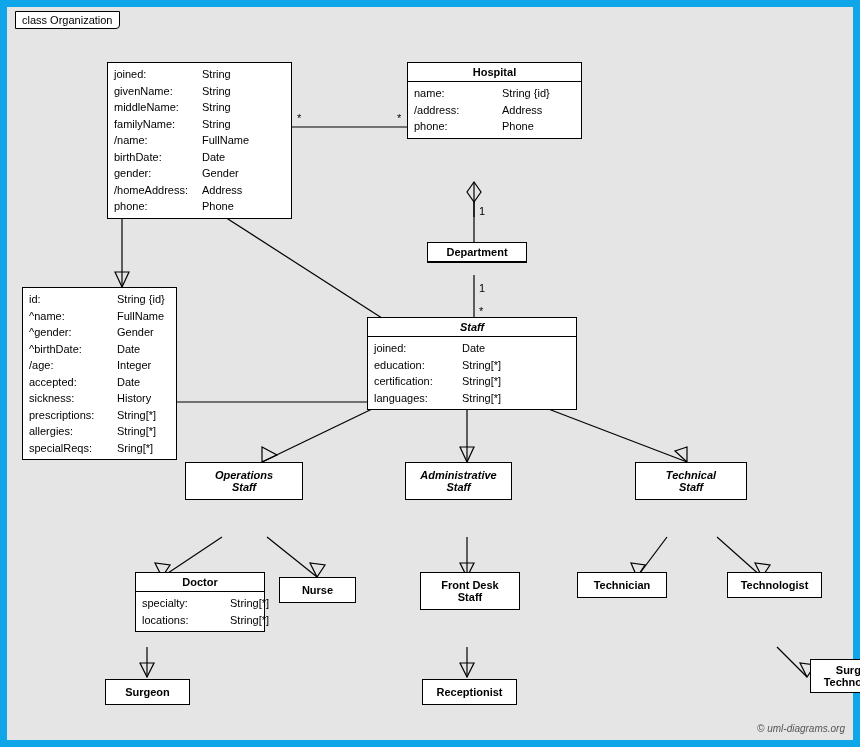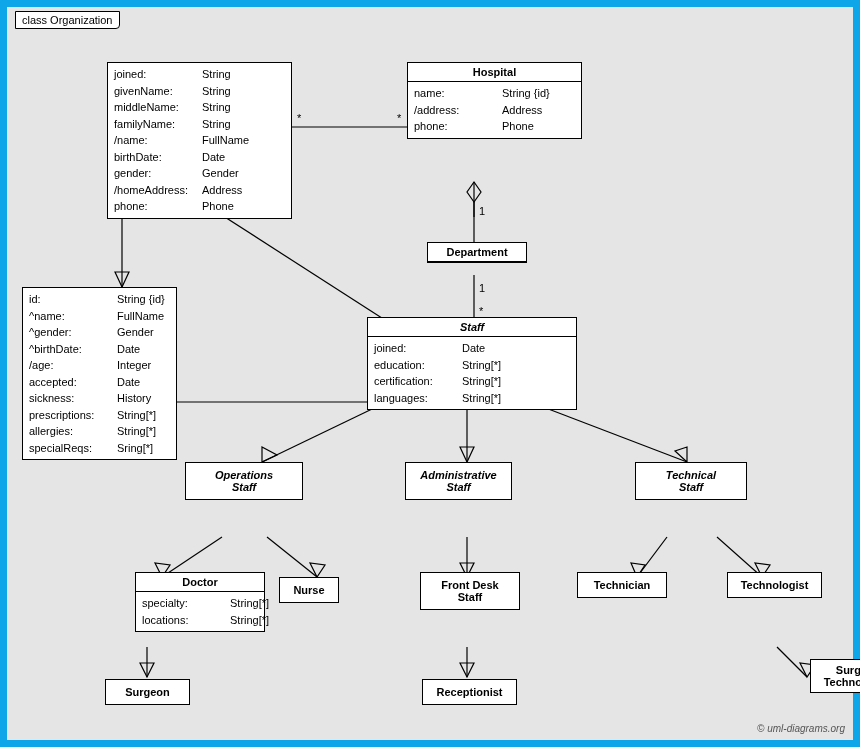--- a/index.html
+++ b/index.html
@@ -296,21 +296,21 @@
           <span class="attr-name">specialty:</span>
           <span class="attr-type">String[*]</span>
         </div>
       <div class="attr-row">
           <span class="attr-name">locations:</span>
           <span class="attr-type">String[*]</span>
         </div>
     </div>
   </div>
 
-  <div class="uml-box" style="left:272px; top:570px; width:60px;">
+  <div class="uml-box" style="left:272px; top:570px; width:77px;">
     <div class="box-title" style="border-bottom:none; padding:6px 4px;">Nurse</div>
   </div>
 
   <div class="uml-box" style="left:413px; top:565px; width:100px; text-align:center;">
     <div class="box-title" style="border-bottom:none; padding:6px 4px;">Front Desk<br>Staff</div>
   </div>
 
   <div class="uml-box" style="left:570px; top:565px; width:90px;">
     <div class="box-title" style="border-bottom:none; padding:6px 4px;">Technician</div>
   </div>

